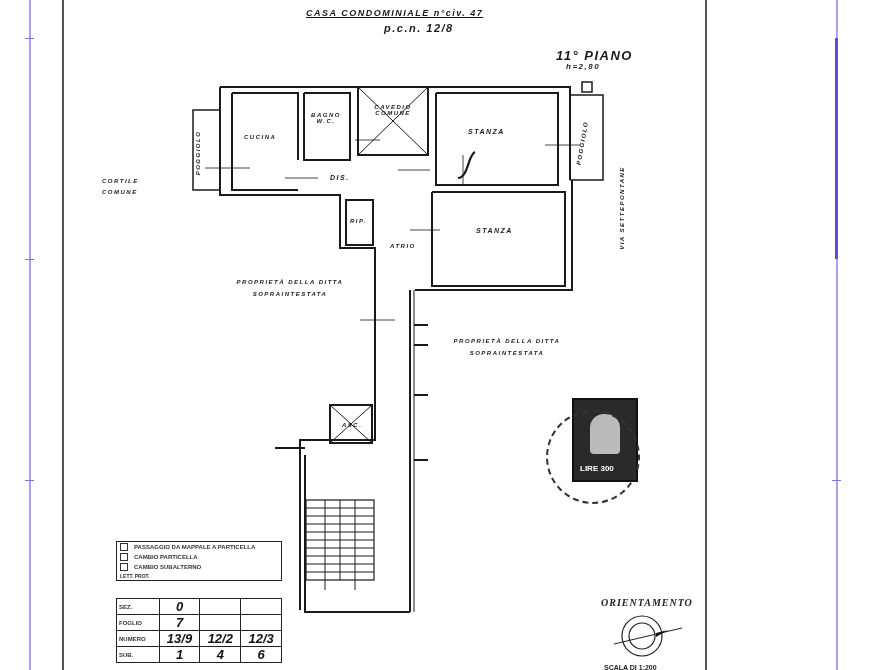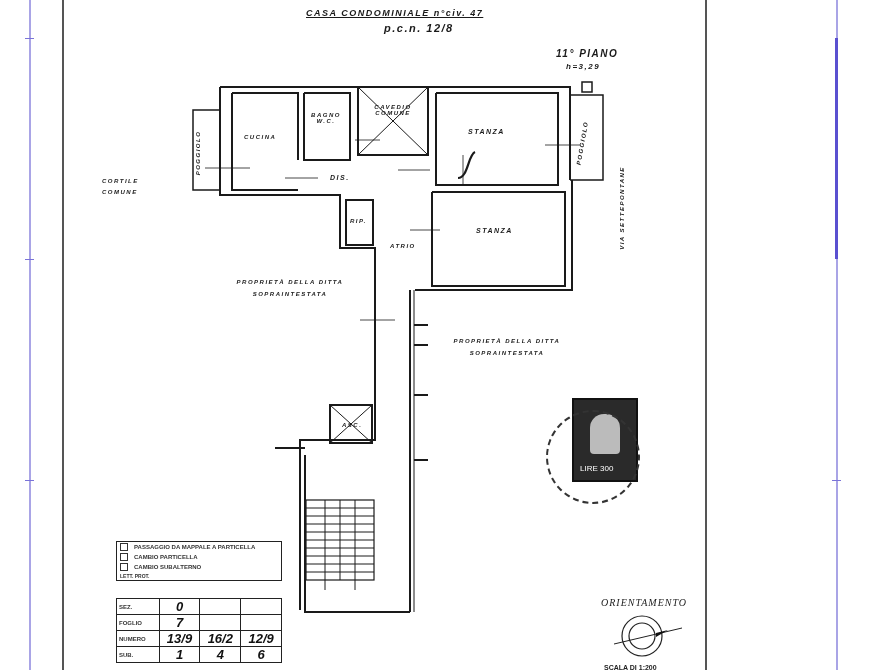--- a/index.html
+++ b/index.html
@@ -9,21 +9,21 @@
   .guide{position:absolute;top:0;width:2px;height:670px;background:#a9a4e6;}
   .tick{position:absolute;width:9px;height:1px;background:#7a73d8;}
   .frame{position:absolute;top:0;width:2px;height:670px;background:#555;}
   svg{position:absolute;left:0;top:0;}
   .legend{position:absolute;left:116px;top:541px;width:164px;border:1.5px solid #222;background:#fff;}
   .legend .row{display:flex;align-items:center;font-size:6px;font-weight:bold;color:#333;padding:1px 3px;}
   .legend .box{width:6px;height:6px;border:1px solid #333;margin-right:6px;}
   table.ct{position:absolute;left:116px;top:598px;border-collapse:collapse;width:166px;}
   table.ct td{border:1.5px solid #222;height:15px;font-size:6px;font-weight:bold;color:#333;padding:0 2px;}
   table.ct td.v{font-family:"Liberation Sans",sans-serif;font-style:italic;font-size:13px;color:#111;text-align:center;}
-  .orient{position:absolute;left:601px;top:597px;font-family:"Liberation Serif",serif;font-style:italic;font-weight:normal;font-size:10px;letter-spacing:1px;color:#222;}
+  .orient{position:absolute;left:601px;top:597px;font-family:"Liberation Serif",serif;font-style:italic;font-weight:bold;font-size:10px;letter-spacing:1px;color:#222;}
 </style>
 </head>
 <body>
 
 <div class="guide" style="left:29px;"></div>
 <div class="tick" style="left:25px;top:38px;"></div>
 <div class="tick" style="left:25px;top:259px;"></div>
 <div class="tick" style="left:25px;top:480px;"></div>
 <div class="guide" style="left:836px;"></div>
 <div class="abs" style="left:835px;top:38px;width:3px;height:221px;background:#5a50d0;"></div>
@@ -78,43 +78,43 @@
       <path d="M205 168 L250 168 M285 178 L318 178 M463 155 L463 185 M355 140 L380 140 M398 170 L430 170"></path>
       <path d="M545 145 L580 145 M410 230 L440 230 M360 320 L395 320"></path>
     </g>
 
     <path d="M475 152 C468 155 468 178 458 178" stroke-width="2.2"></path>
   </g>
 </svg>
 
 <div class="abs hand" style="left:306px;top:8px;font-size:9px;text-decoration:underline;">CASA CONDOMINIALE n°civ. 47</div>
 <div class="abs hand" style="left:336px;top:22px;font-size:11px;margin-left:48px;">p.c.n. 12/8</div>
-<div class="abs hand" style="left:556px;top:48px;font-size:10px;">11° PIANO</div>
-<div class="abs hand" style="left:566px;top:62px;font-size:8px;">h=3,29</div>
+<div class="abs hand" style="left:556px;top:48px;font-size:13px;">11° PIANO</div>
+<div class="abs hand" style="left:566px;top:62px;font-size:8px;">h=2,80</div>
 
 <div class="abs hand" style="left:244px;top:134px;font-size:6px;">CUCINA</div>
 <div class="abs hand" style="left:310px;top:112px;font-size:6px;width:32px;white-space:normal;text-align:center;"><span>BAGNO W.C.</span></div>
 <div class="abs hand" style="left:362px;top:104px;font-size:6px;width:62px;white-space:normal;text-align:center;"><span>CAVEDIO COMUNE</span></div>
 <div class="abs hand" style="left:468px;top:128px;font-size:7px;">STANZA</div>
 <div class="abs hand" style="left:476px;top:227px;font-size:7px;">STANZA</div>
 <div class="abs hand" style="left:330px;top:174px;font-size:7px;">DIS.</div>
 <div class="abs hand" style="left:350px;top:218px;font-size:6px;">RIP.</div>
 <div class="abs hand" style="left:390px;top:243px;font-size:6px;">ATRIO</div>
 <div class="abs hand" style="left:342px;top:422px;font-size:6px;">ASC.</div>
 <div class="abs hand" style="left:176px;top:150px;font-size:6px;transform:rotate(-90deg);">POGGIOLO</div>
 <div class="abs hand" style="left:560px;top:140px;font-size:6px;transform:rotate(-80deg);">POGGIOLO</div>
 
 <div class="abs hand" style="left:102px;top:176px;font-size:6px;width:75px;white-space:normal;line-height:11px;"><span>CORTILE COMUNE</span></div>
 <div class="abs hand" style="left:225px;top:276px;font-size:6px;width:130px;white-space:normal;text-align:center;line-height:12px;"><span>PROPRIETÀ DELLA DITTA SOPRAINTESTATA</span></div>
 <div class="abs hand" style="left:432px;top:335px;font-size:6px;width:150px;white-space:normal;text-align:center;line-height:12px;"><span>PROPRIETÀ DELLA DITTA SOPRAINTESTATA</span></div>
 <div class="abs hand" style="left:580px;top:205px;font-size:6px;transform:rotate(-90deg);">VIA SETTEPONTANE</div>
 
 <div class="abs" style="left:572px;top:398px;width:62px;height:80px;background:#2a2a2a;border:2px solid #111;">
   <div class="abs" style="left:16px;top:14px;width:30px;height:40px;background:#bbb;border-radius:14px 14px 4px 4px;"></div>
-  <div class="abs" style="left:6px;top:64px;font-size:8px;font-weight:normal;color:#fff;">LIRE 300</div>
+  <div class="abs" style="left:6px;top:64px;font-size:8px;font-weight:bold;color:#fff;">LIRE 300</div>
 </div>
 <div class="abs" style="left:546px;top:410px;width:90px;height:90px;border:2px dashed #333;border-radius:50%;"></div>
 
 <div class="legend">
   <div class="row">
       <span class="box"></span>
       <span>PASSAGGIO DA MAPPALE A PARTICELLA</span>
     </div>
   <div class="row">
       <span class="box"></span>
@@ -137,22 +137,22 @@
   </tr>
   <tr>
     <td>FOGLIO</td>
     <td class="v">7</td>
     <td class="v"></td>
     <td class="v"></td>
   </tr>
   <tr>
     <td>NUMERO</td>
     <td class="v">13/9</td>
-    <td class="v">16/2</td>
-    <td class="v">12/9</td>
+    <td class="v">12/2</td>
+    <td class="v">12/3</td>
   </tr>
   <tr>
     <td>SUB.</td>
     <td class="v">1</td>
     <td class="v">4</td>
     <td class="v">6</td>
   </tr>
 </tbody>
   </table>
 

